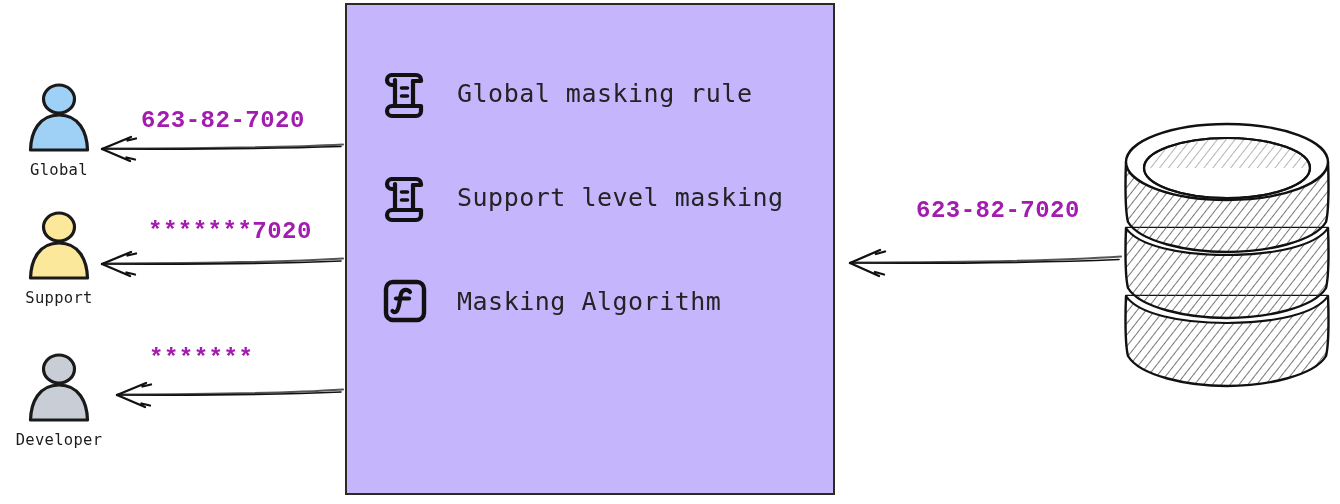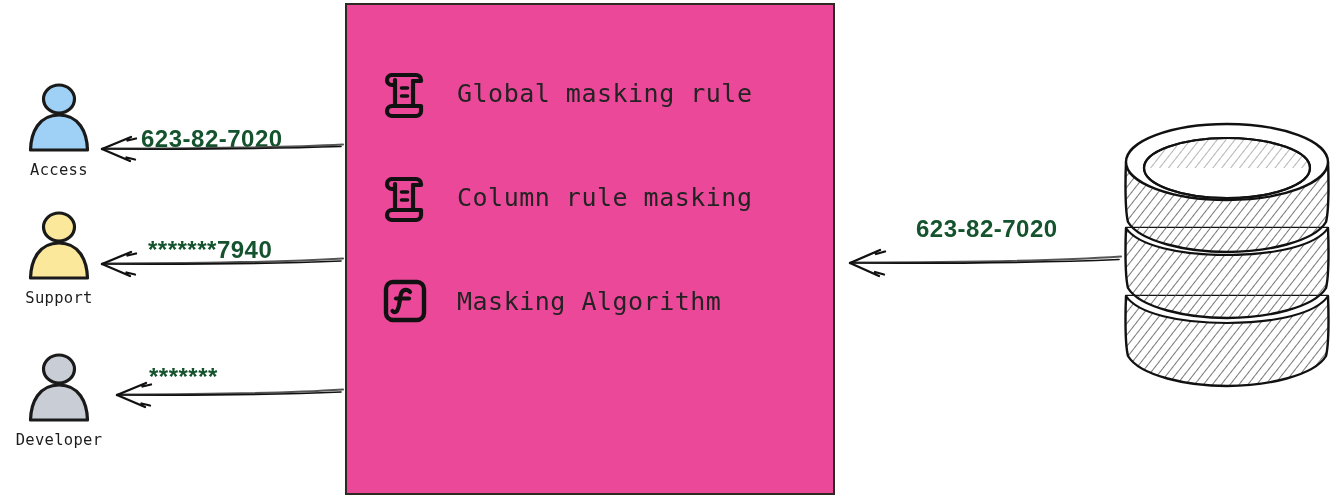--- a/index.html
+++ b/index.html
@@ -18,21 +18,21 @@
     overflow: hidden;
   }
 
   
   .policy-box {
     position: absolute;
     left: 345px;
     top: 3px;
     width: 490px;
     height: 492px;
-    background: #ec4899;
+    background: #c4b5fd;
     border: 2.5px solid #2c2a22;
     box-sizing: border-box;
   }
   .policy-list {
     position: absolute;
     left: 0; top: 0; right: 0; bottom: 0;
     padding: 36px 0 0 32px;
     box-sizing: border-box;
   }
   .policy-row {
@@ -77,27 +77,26 @@
     white-space: nowrap;
   }
 
   
   .arrow-svg {
     position: absolute;
     overflow: visible;
   }
   .edge-label {
     position: absolute;
-    font-family: Liberation Sans, sans-serif;
+    font-family: Liberation Mono, monospace;
     font-size: 24px;
     font-weight: bold;
-    color: #14532d;
+    color: #a21caf;
     letter-spacing: 0.5px;
     white-space: nowrap;
-    margin-top: 18px;
   }
 
   
   .database {
     position: absolute;
     left: 1118px;
     top: 118px;
     width: 218px;
     height: 272px;
   }
@@ -107,21 +106,21 @@
 
 <div id="canvas">
 
   <div class="persona" style="left:4px; top:82px;">
     <div class="persona-figure">
       <svg viewBox="0 0 72 78" width="72" height="78">
         <ellipse cx="36" cy="17" rx="15.5" ry="14" fill="#9fd0f5" stroke="#1a1a1a" stroke-width="3.2"></ellipse>
         <path d="M36 33 C16 33 8 50 7.5 68 L64.5 68 C64 50 56 33 36 33 Z" fill="#9fd0f5" stroke="#1a1a1a" stroke-width="3.2" stroke-linejoin="round"></path>
       </svg>
     </div>
-    <div class="persona-label">Access</div>
+    <div class="persona-label">Global</div>
   </div>
 
   <div class="persona" style="left:4px; top:210px;">
     <div class="persona-figure">
       <svg viewBox="0 0 72 78" width="72" height="78">
         <ellipse cx="36" cy="17" rx="15.5" ry="14" fill="#fbe89b" stroke="#1a1a1a" stroke-width="3.2"></ellipse>
         <path d="M36 33 C16 33 8 50 7.5 68 L64.5 68 C64 50 56 33 36 33 Z" fill="#fbe89b" stroke="#1a1a1a" stroke-width="3.2" stroke-linejoin="round"></path>
       </svg>
     </div>
     <div class="persona-label">Support</div>
@@ -138,21 +137,21 @@
   </div>
 
   <div class="edge-label" style="left:141px; top:107px;">623-82-7020</div>
   <svg class="arrow-svg" style="left:95px; top:128px;" width="250" height="40" viewBox="0 0 250 40">
     <path d="M248 16.5 C190 19.5 95 20.5 8 20.5" fill="none" stroke="#555" stroke-width="2.1" stroke-linecap="round"></path>
     <path d="M246 18.5 C185 20.5 90 21.5 7 21.0" fill="none" stroke="#111" stroke-width="1.7" stroke-linecap="round"></path>
     <path d="M7 21 L36 9 M41 10.5 L32.5 12.5" fill="none" stroke="#111" stroke-width="2.3" stroke-linecap="round"></path>
     <path d="M7 21 L35 33 M40 31.5 L31.5 29.5" fill="none" stroke="#111" stroke-width="2.3" stroke-linecap="round"></path>
   </svg>
 
-  <div class="edge-label" style="left:148px; top:218px;">*******7940</div>
+  <div class="edge-label" style="left:148px; top:218px;">*******7020</div>
   <svg class="arrow-svg" style="left:95px; top:243px;" width="250" height="40" viewBox="0 0 250 40">
     <path d="M248 15.5 C190 19 95 20.5 8 20.5" fill="none" stroke="#555" stroke-width="2.1" stroke-linecap="round"></path>
     <path d="M246 18 C185 20.5 90 21.5 7 21" fill="none" stroke="#111" stroke-width="1.7" stroke-linecap="round"></path>
     <path d="M7 21 L36 9 M41 10.5 L32.5 12.5" fill="none" stroke="#111" stroke-width="2.3" stroke-linecap="round"></path>
     <path d="M7 21 L35 33 M40 31.5 L31.5 29.5" fill="none" stroke="#111" stroke-width="2.3" stroke-linecap="round"></path>
   </svg>
 
   <div class="edge-label" style="left:149px; top:345px;">*******</div>
   <svg class="arrow-svg" style="left:110px; top:374px;" width="235" height="40" viewBox="0 0 235 40">
     <path d="M233 15.5 C180 19 90 20.5 8 20.5" fill="none" stroke="#555" stroke-width="2.1" stroke-linecap="round"></path>
@@ -180,21 +179,21 @@
       <div class="policy-row">
         <span class="policy-icon">
           <svg viewBox="0 0 52 52" width="52" height="52">
             <path d="M13 8 h24 a5 5 0 0 1 5 5 v1 h-8" fill="none" stroke="#111" stroke-width="4.2" stroke-linecap="round" stroke-linejoin="round"></path>
             <path d="M13 8 a5 5 0 0 0 -5 5 a5 5 0 0 0 5 5 h3" fill="none" stroke="#111" stroke-width="4.2" stroke-linecap="round" stroke-linejoin="round"></path>
             <path d="M16 13 v26 h-3 a5 5 0 0 0 0 10 h24 a5 5 0 0 0 5 -5 v-5 h-29" fill="none" stroke="#111" stroke-width="4.2" stroke-linecap="round" stroke-linejoin="round"></path>
             <path d="M34 14 v25" fill="none" stroke="#111" stroke-width="4.2" stroke-linecap="round"></path>
             <path d="M22.5 21 h6 M22.5 29 h6" fill="none" stroke="#111" stroke-width="3.6" stroke-linecap="round"></path>
           </svg>
         </span>
-        <span class="policy-label">Column rule masking</span>
+        <span class="policy-label">Support level masking</span>
       </div>
 
       <div class="policy-row">
         <span class="policy-icon">
           <svg viewBox="0 0 52 52" width="52" height="52">
             <rect x="7" y="7" width="38" height="38" rx="7" fill="none" stroke="#111" stroke-width="4.4"></rect>
             <path d="M31 17 c-1.5 -2.5 -6.5 -3.5 -8.5 0.5 c-1 2 -1.2 4.5 -1.7 8 c-0.8 5.5 -1.3 9.5 -3.5 11 c-1.5 1 -3 0.5 -3.8 -0.5" fill="none" stroke="#111" stroke-width="4.2" stroke-linecap="round"></path>
             <path d="M17 23.5 h13" fill="none" stroke="#111" stroke-width="4.2" stroke-linecap="round"></path>
           </svg>
         </span>

